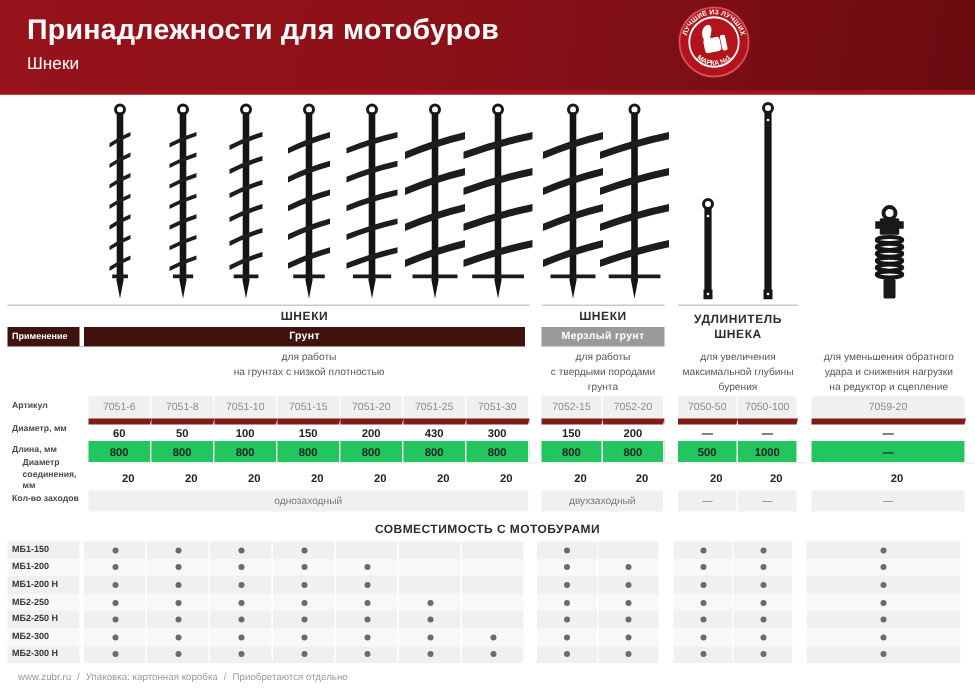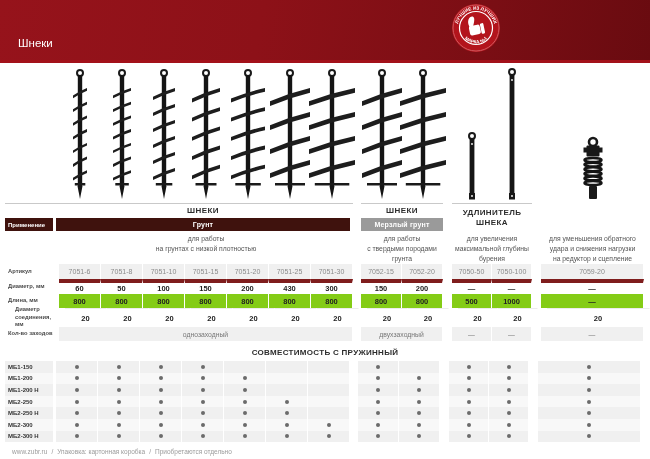--- a/index.html
+++ b/index.html
@@ -38,21 +38,21 @@
         align-items:center;justify-content:center;letter-spacing:.2px;}
   .r-desc{height:33px;}
   .desc{font-size:6.8px;color:#555;text-align:center;white-space:pre-line;line-height:1.45;
         display:flex;align-items:flex-start;justify-content:center;padding-top:3px;box-sizing:border-box;}
   .rlabel{width:54px;font-size:5.8px;font-weight:bold;color:#4a4a4a;display:flex;align-items:center;
           padding-left:3px;padding-right:4px;box-sizing:border-box;line-height:1.3;}
   .rgroup{display:flex;flex-wrap:nowrap;}
   .cell{display:flex;align-items:center;justify-content:center;box-sizing:border-box;border-right:1px solid #fff;}
   .r-art{height:15px;}  .r-art .cell{background:#f0f0f0;color:#8b8b8b;font-size:7px;}
   .r-dia{height:15px;}  .r-dia .cell{font-weight:bold;font-size:7.5px;color:#222;border-top:4px solid #7f1d1d;}
-  .r-len{height:14px;}  .r-len .cell{font-weight:bold;font-size:7.5px;color:#222;background:#84cc16;}
+  .r-len{height:14px;}  .r-len .cell{font-weight:bold;font-size:7.5px;color:#222;background:#22c55e;}
   .r-con{height:19px;padding-left:12px;}  .r-con .cell{font-weight:bold;font-size:7.5px;color:#222;border-top:1px solid #ececec;}
   .r-thr{height:14px;}  .r-thr .cell{background:#f0f0f0;color:#777;font-size:6.8px;}
 
   
   .compat-title{text-align:center;font-size:8px;font-weight:bold;color:#2d2d2d;margin:7px 0 4px 0;letter-spacing:.3px;}
   .crow{display:flex;padding-left:5px;height:11.6px;}
   .clabel{width:51px;font-size:6px;font-weight:bold;color:#333;display:flex;align-items:center;
           padding-left:3px;box-sizing:border-box;background:#f0f0f0;border-right:3px solid #fff;}
   .cgroup{display:flex;}
   .ccell{display:flex;align-items:center;justify-content:center;background:#f0f0f0;
@@ -63,20 +63,21 @@
   
   .footer{margin-top:6px;padding-left:12px;font-size:6.5px;color:#9b9b9b;}
   .fsep{padding:0 4px;}
 </style>
 </head>
 <body>
 
 <div class="page">
 
   <div class="banner">
+    <div class="b-title">Принадлежности для мотобуров</div>
     <div class="b-sub">Шнеки</div>
 
     <div class="badge">
       <svg width="50" height="50" viewBox="0 0 50 50">
         <circle cx="25" cy="25" r="24" fill="#b3141c"></circle>
         <circle cx="25" cy="25" r="23" fill="none" stroke="#cf5a5f" stroke-width="1"></circle>
         <circle cx="25" cy="25" r="16.5" fill="none" stroke="#ffffff" stroke-width="1.2"></circle>
         <defs>
           <path id="arcTop" d="M 6.5 25 A 18.5 18.5 0 0 1 43.5 25"></path>
           <path id="arcBot" d="M 9.5 25 A 15.5 15.5 0 0 0 40.5 25"></path>
@@ -399,21 +400,21 @@
         <div class="rgroup" style="margin-left: 9px;">
           <div class="cell" style="width: 40px;">—</div>
           <div class="cell" style="width: 40px;">—</div>
         </div>
         <div class="rgroup" style="margin-left: 9px;">
           <div class="cell" style="width: 103px;">—</div>
         </div>
       </div>
     </div>
 
-  <div class="compat-title">СОВМЕСТИМОСТЬ С ПРУЖИННЫЙ</div>
+  <div class="compat-title">СОВМЕСТИМОСТЬ С МОТОБУРАМИ</div>
   <div id="compat">
       <div class="crow">
         <div class="clabel">МБ1-150</div>
         <div class="cgroup">
           <div class="ccell" style="width: 42px;">
             <span class="dot"></span>
           </div>
           <div class="ccell" style="width: 42px;">
             <span class="dot"></span>
           </div>

